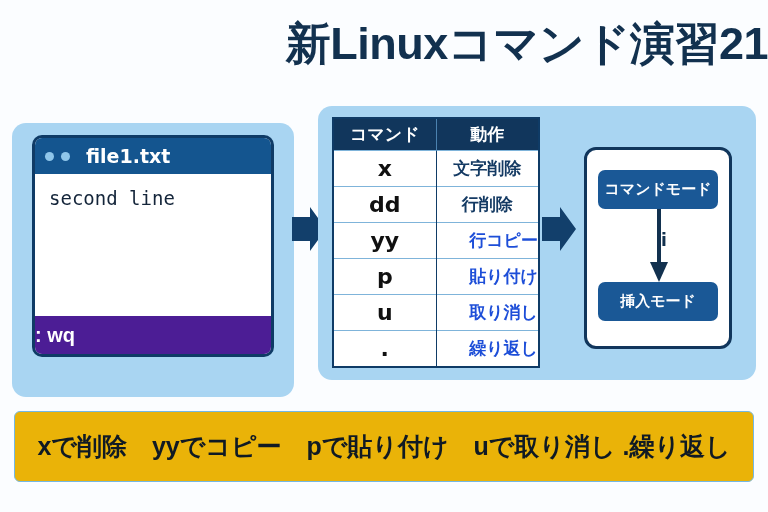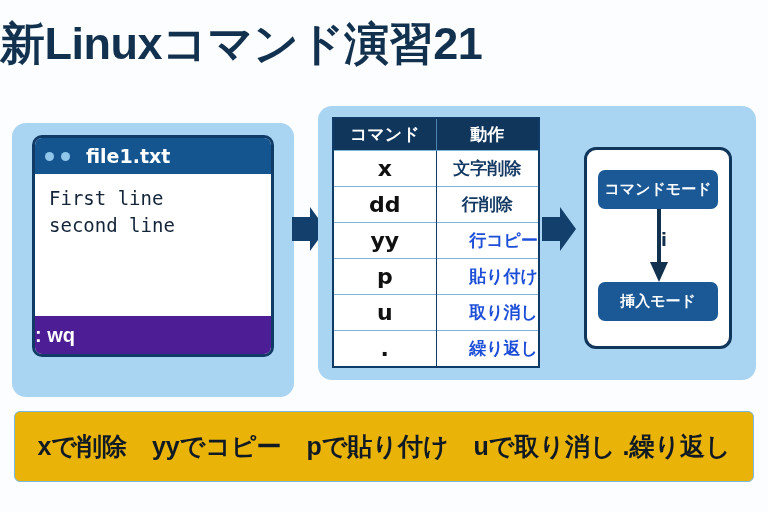--- a/index.html
+++ b/index.html
@@ -14,21 +14,21 @@
     font-family: "Liberation Sans", "DejaVu Sans", sans-serif;
     position: relative;
   }
 
   
   .title {
     position: absolute;
     left: 0;
     top: 16px;
     width: 768px;
-    text-align: left;
+    text-align: right;
     font-size: 45px;
     line-height: 56px;
     font-weight: bold;
     color: #12314f;
     letter-spacing: -0.5px;
     white-space: nowrap;
   }
 
   
   .panel {
@@ -225,21 +225,20 @@
 <div class="title">新Linuxコマンド演習21</div>
 
 <div class="panel" id="left-panel">
   <div class="terminal">
     <div class="term-titlebar">
       <span class="dot"></span>
       <span class="dot"></span>
       <span class="term-title">file1.txt</span>
     </div>
     <div class="term-body">
-      <div class="term-line">First line</div>
       <div class="term-line">second line</div>
     </div>
     <div class="term-status">: wq</div>
   </div>
 </div>
 
 <div class="arrow" id="arrow-1">
   <svg width="34" height="44" viewBox="0 0 34 44">
     <polygon points="0,10 18,10 18,0 34,22 18,44 18,34 0,34" fill="#123f6b"></polygon>
   </svg>

